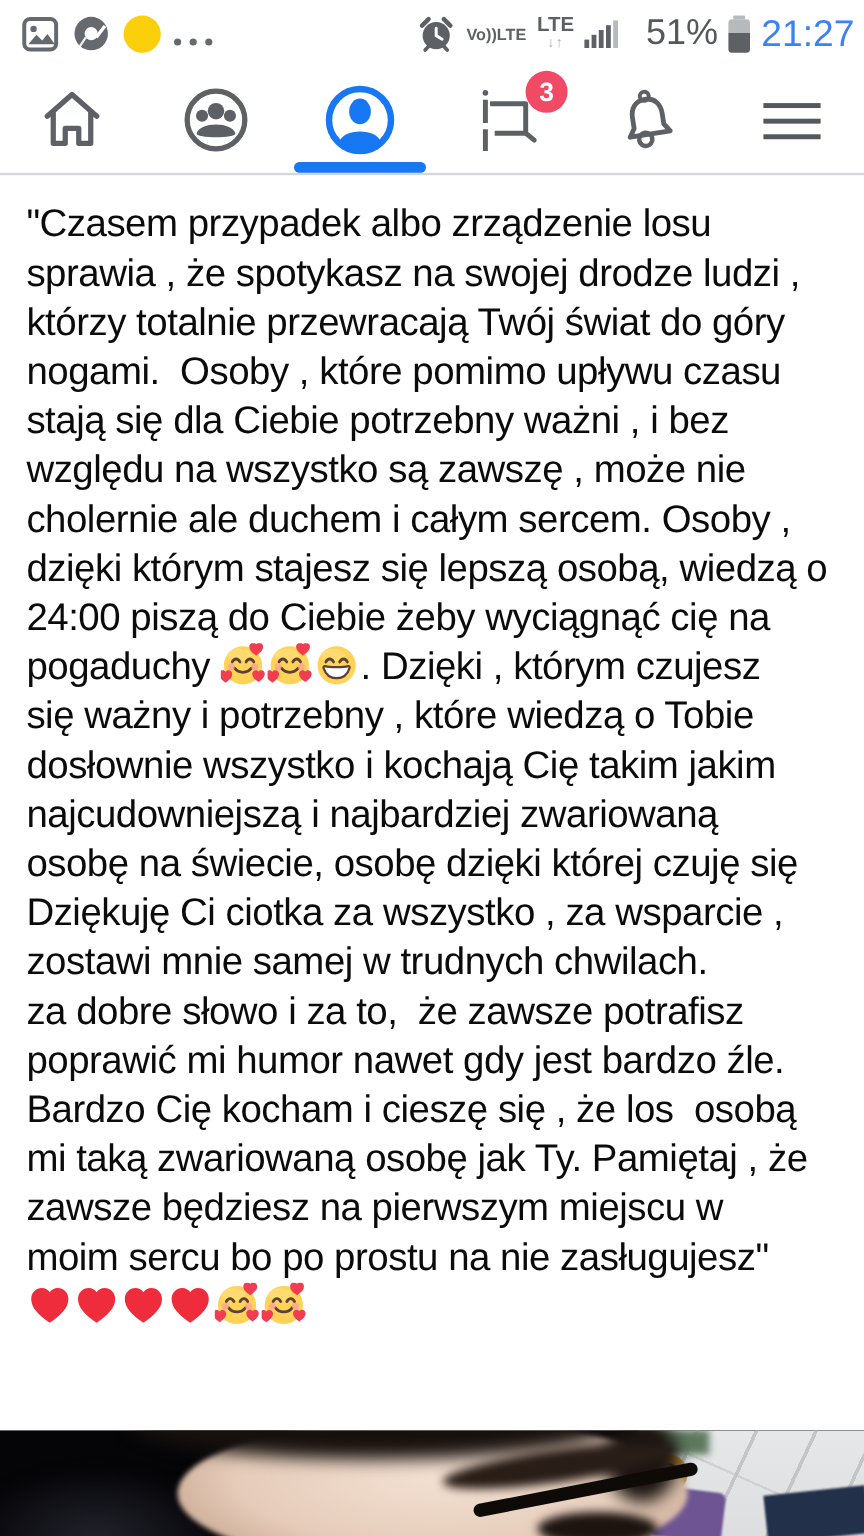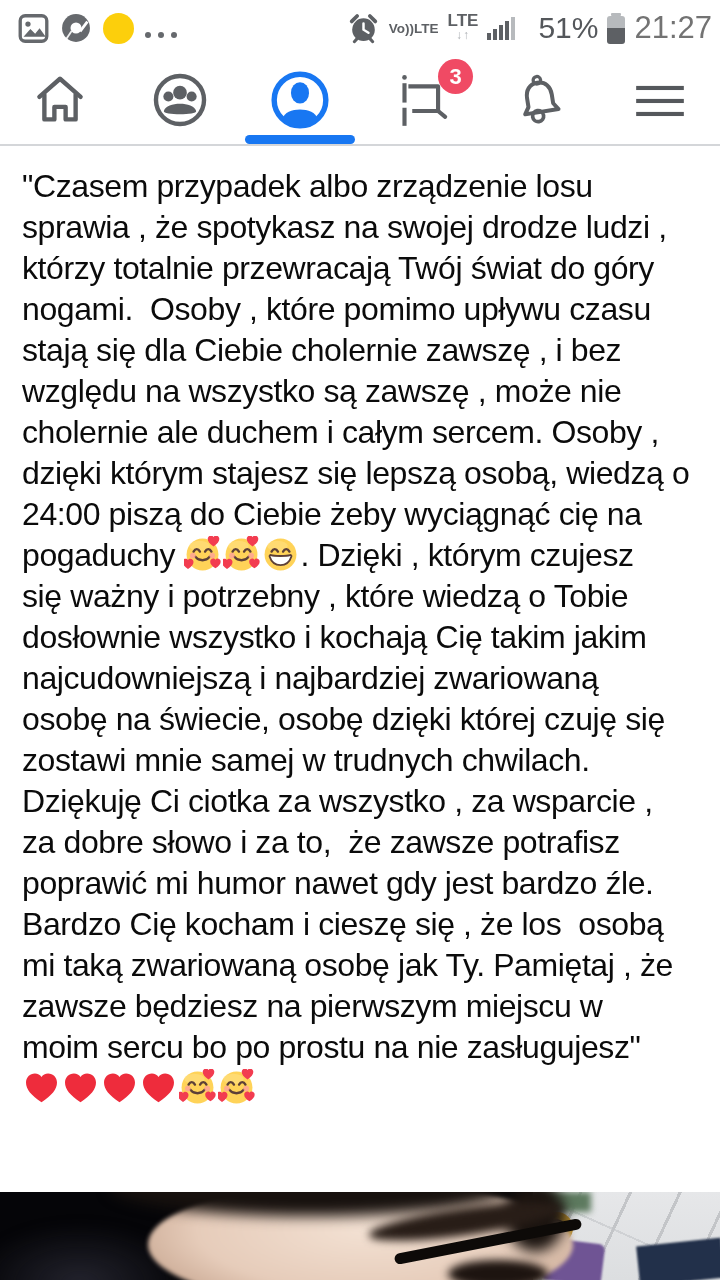--- a/index.html
+++ b/index.html
@@ -24,21 +24,21 @@
   .sigbars { display:flex; align-items:flex-end; gap:2px; height:24px; }
   .sigbars i { width:4px; background:#5d6064; display:block; }
   .sigbars i:nth-child(1){height:7px}.sigbars i:nth-child(2){height:11px}
   .sigbars i:nth-child(3){height:15px}.sigbars i:nth-child(4){height:19px}
   .sigbars i:nth-child(5){height:23px;background:#b7babd}
   .batt-pct { font-size:30px; color:#54575b; margin-left:14px; }
   .battery { position:relative; width:18px; height:28px; border-radius:3px;
     background:linear-gradient(to top,#5d6064 0 58%,#b7babd 58% 100%); margin-top:3px; }
   .battery::before { content:""; position:absolute; top:-3px; left:4px; width:10px; height:3px;
     background:#b7babd; border-radius:1px; }
-  .clock { font-size:31px; color:#737373; }
+  .clock { font-size:31px; color:#3b82f6; }
 
   
   .navbar { position:relative; height:90px; display:flex;
     border-bottom:2px solid #d4d6d9; }
   .tab { position:relative; flex:1 1 0; display:flex; align-items:center; justify-content:center; }
   .tab svg { display:block; }
   .tab.active::after { content:""; position:absolute; bottom:0; left:50%;
     transform:translateX(-50%); width:110px; height:9px; border-radius:6px; background:#1877f2; }
   .badge { position:absolute; top:3px; left:50%; margin-left:18px; min-width:35px; height:35px;
     border-radius:18px; background:#f04a64; color:#fff; font-size:22px; font-weight:bold;
@@ -204,21 +204,21 @@
           </svg>
       </span>
     </div>
   </div>
 
   <div class="post">
       <div class="line">"Czasem przypadek albo zrządzenie losu</div>
       <div class="line">sprawia , że spotykasz na swojej drodze ludzi ,</div>
       <div class="line">którzy totalnie przewracają Twój świat do góry</div>
       <div class="line">nogami.  Osoby , które pomimo upływu czasu</div>
-      <div class="line">stają się dla Ciebie cholernie zawszę , i bez</div>
+      <div class="line">stają się dla Ciebie potrzebny ważni , i bez</div>
       <div class="line">względu na wszystko są zawszę , może nie</div>
       <div class="line">cholernie ale duchem i całym sercem. Osoby ,</div>
       <div class="line">dzięki którym stajesz się lepszą osobą, wiedzą o</div>
       <div class="line">24:00 piszą do Ciebie żeby wyciągnąć cię na</div>
       <div class="line">pogaduchy <span class="em"><svg viewBox="0 0 36 36">
             <circle cx="18" cy="18" r="15.5" fill="#ffd358"></circle>
             <ellipse cx="15" cy="9.5" rx="10" ry="5" fill="#ffe48c" opacity="0.5"></ellipse>
             <path d="M9.3 15.2c1.7-3.2 4.5-3.2 6.2 0" stroke="#5d4037" stroke-width="2.3" fill="none" stroke-linecap="round"></path>
             <path d="M20.5 15.2c1.7-3.2 4.5-3.2 6.2 0" stroke="#5d4037" stroke-width="2.3" fill="none" stroke-linecap="round"></path>
             <path d="M11.2 20.3c3.4 4.4 10.2 4.4 13.6 0" stroke="#5d4037" stroke-width="2.3" fill="none" stroke-linecap="round"></path>
@@ -246,22 +246,22 @@
             <circle cx="18" cy="18" r="15.5" fill="#ffd358"></circle>
             <ellipse cx="15" cy="9.5" rx="10" ry="5" fill="#ffe48c" opacity="0.5"></ellipse>
             <path d="M9.3 15.2c1.7-3.2 4.5-3.2 6.2 0" stroke="#5d4037" stroke-width="2.3" fill="none" stroke-linecap="round"></path>
             <path d="M20.5 15.2c1.7-3.2 4.5-3.2 6.2 0" stroke="#5d4037" stroke-width="2.3" fill="none" stroke-linecap="round"></path>
             <path d="M8.8 18.6c3 1.1 15.4 1.1 18.4 0 .9-.3 1.7.5 1.4 1.4-1.7 5.4-5.6 8.4-10.6 8.4s-8.9-3-10.6-8.4c-.3-.9.5-1.7 1.4-1.4z" fill="#fff" stroke="#5d4037" stroke-width="1.8" stroke-linejoin="round"></path>
           </svg></span>. Dzięki , którym czujesz</div>
       <div class="line">się ważny i potrzebny , które wiedzą o Tobie</div>
       <div class="line">dosłownie wszystko i kochają Cię takim jakim</div>
       <div class="line">najcudowniejszą i najbardziej zwariowaną</div>
       <div class="line">osobę na świecie, osobę dzięki której czuję się</div>
+      <div class="line">Dziękuję Ci ciotka za wszystko , za wsparcie ,</div>
       <div class="line">zostawi mnie samej w trudnych chwilach.</div>
-      <div class="line">Dziękuję Ci ciotka za wszystko , za wsparcie ,</div>
       <div class="line">za dobre słowo i za to,  że zawsze potrafisz</div>
       <div class="line">poprawić mi humor nawet gdy jest bardzo źle.</div>
       <div class="line">Bardzo Cię kocham i cieszę się , że los  osobą</div>
       <div class="line">mi taką zwariowaną osobę jak Ty. Pamiętaj , że</div>
       <div class="line">zawsze będziesz na pierwszym miejscu w</div>
       <div class="line">moim sercu bo po prostu na nie zasługujesz"</div>
       <div class="line"><span class="em"><svg viewBox="0 0 32 32">
             <path d="M16 28.8C7.2 22.9 2.6 17.6 2.6 11.7 2.6 7.2 6 3.8 10.3 3.8c2.4 0 4.6 1.2 5.7 3.1 1.1-1.9 3.3-3.1 5.7-3.1 4.3 0 7.7 3.4 7.7 7.9 0 5.9-4.6 11.2-13.4 17.1z" fill="#ee2c3c"></path>
           </svg></span><span class="em"><svg viewBox="0 0 32 32">
             <path d="M16 28.8C7.2 22.9 2.6 17.6 2.6 11.7 2.6 7.2 6 3.8 10.3 3.8c2.4 0 4.6 1.2 5.7 3.1 1.1-1.9 3.3-3.1 5.7-3.1 4.3 0 7.7 3.4 7.7 7.9 0 5.9-4.6 11.2-13.4 17.1z" fill="#ee2c3c"></path>

